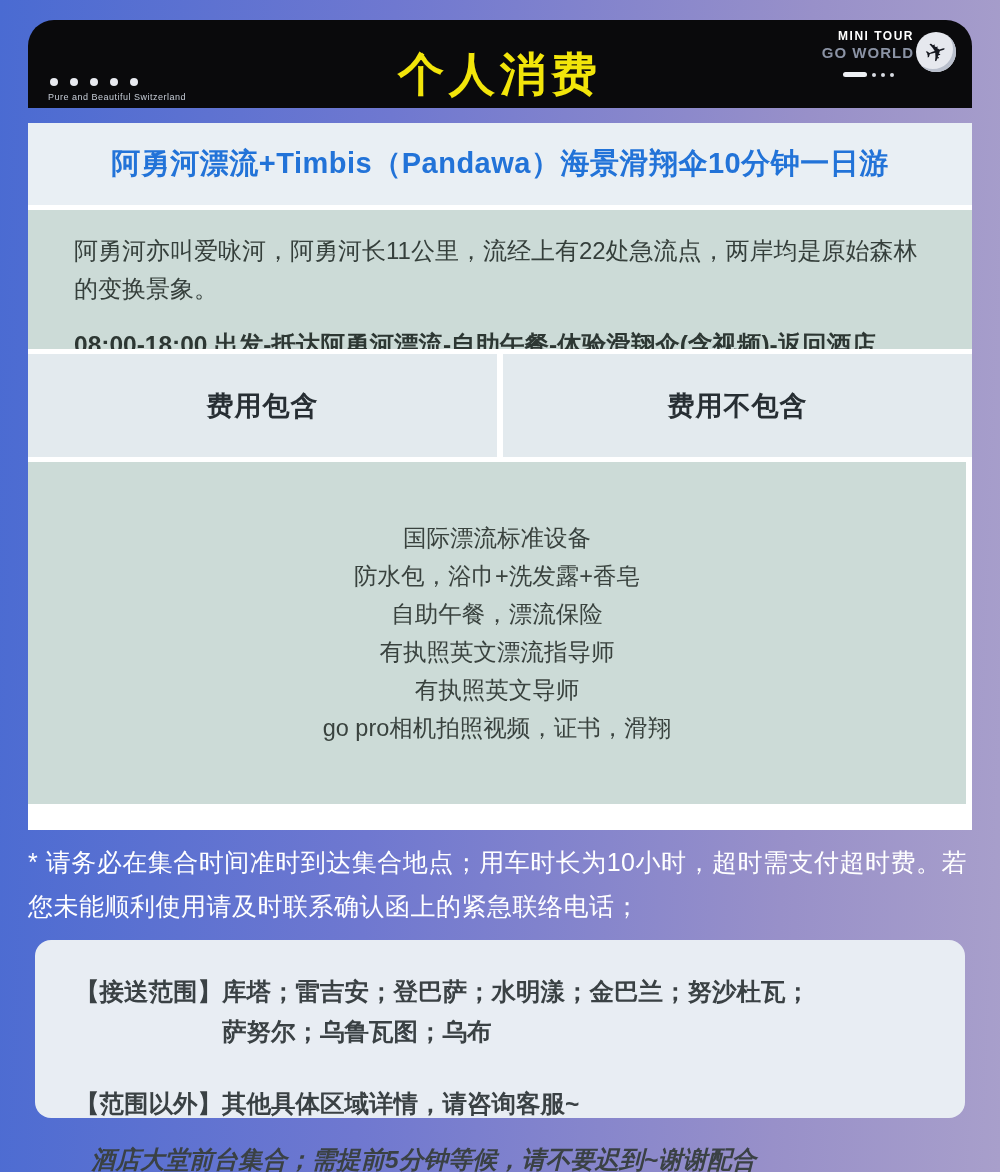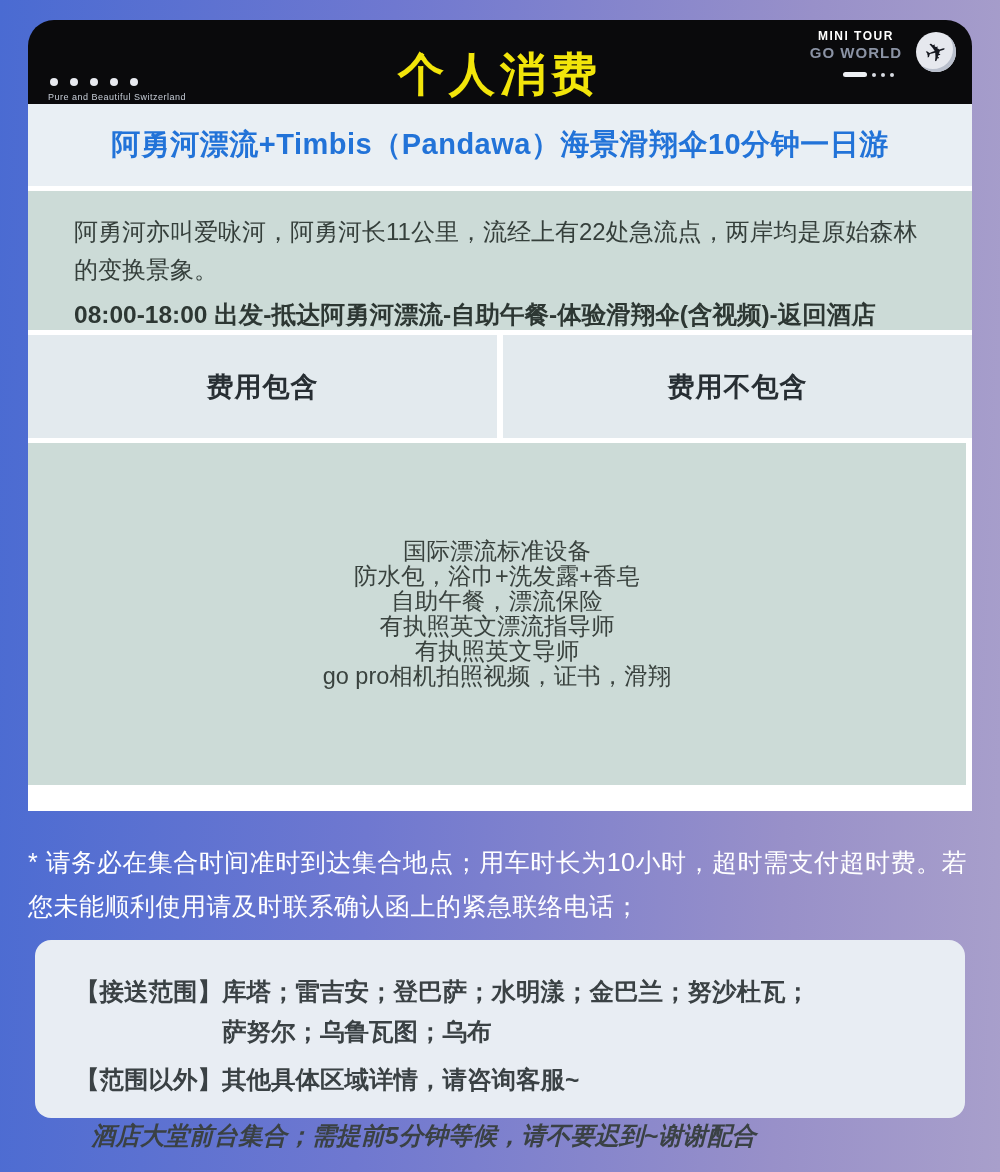--- a/index.html
+++ b/index.html
@@ -8,59 +8,59 @@
     background:linear-gradient(92deg,#4a6bd2 0%,#6f78d0 38%,#9890c9 78%,#a89fcb 100%);}
 
   
   .header-card{position:absolute;left:28px;top:20px;width:944px;height:88px;
     background:#0a0a0c;border-radius:26px 26px 0 0;}
   .header-title{position:absolute;left:0;right:0;top:24px;text-align:center;
     color:#f2e50a;font-size:46px;font-weight:900;letter-spacing:5px;}
   .dots-row{position:absolute;left:22px;top:58px;display:flex;gap:12px;}
   .dots-row .dot{width:8px;height:8px;border-radius:50%;background:#e8eaf0;}
   .tagline{position:absolute;left:20px;top:72px;color:#c6ccd6;font-size:9px;letter-spacing:0.5px;}
-  .brand{position:absolute;right:70px;top:10px;text-align:center;line-height:1.15;}
+  .brand{position:absolute;right:58px;top:10px;text-align:right;line-height:1.15;}
   .brand-top{color:#ffffff;font-size:12px;font-weight:700;letter-spacing:1.5px;}
   .brand-bottom{color:#8b93a5;font-size:15px;font-weight:700;letter-spacing:1px;}
   .brand-underline{position:absolute;right:78px;top:52px;display:flex;align-items:center;gap:5px;}
   .brand-underline .bar{width:24px;height:5px;border-radius:3px;background:#eef0f4;}
   .brand-underline .mini-dot{width:4px;height:4px;border-radius:50%;background:#d7dae2;}
   .globe{position:absolute;right:16px;top:12px;width:40px;height:40px;border-radius:50%;
     background:#e6e8ee;display:flex;align-items:center;justify-content:center;
     box-shadow:inset -3px -3px 0 #b9bfcc;}
   .globe span{display:block;color:#15171f;font-size:26px;transform:rotate(-18deg);}
 
   
-  .card{position:absolute;left:28px;top:104px;width:944px;height:707px;background:#ffffff;
+  .card{position:absolute;left:28px;top:123px;width:944px;height:707px;background:#ffffff;
     display:flex;flex-direction:column;}
   .sec-title{height:82px;background:#e9eff4;display:flex;align-items:center;justify-content:center;}
   .tour-title{color:#2273d8;font-size:29px;font-weight:800;letter-spacing:0.5px;}
   .sep{height:5px;background:#ffffff;}
   .sec-desc{height:139px;background:#ccdbd7;box-sizing:border-box;padding:22px 46px 0 46px;
     color:#353f3b;font-size:24px;line-height:38px;}
-  .sec-desc .schedule{font-weight:800;color:#2d3733;font-size:24.5px;margin-top:7px;}
+  .sec-desc .schedule{font-weight:800;color:#2d3733;font-size:24.5px;margin-top:18px;}
   .fee-row{display:flex;}
   .fee-row .gap-v{width:6px;background:#ffffff;}
   .fee-head-cell{flex:1;height:103px;background:#e3eaee;display:flex;align-items:center;justify-content:center;
     color:#272e33;font-size:27px;font-weight:800;letter-spacing:1px;}
   .fee-body-cell{flex:1;height:342px;background:#ccdbd7;display:flex;align-items:center;justify-content:center;
-    color:#39423e;font-size:23.5px;line-height:25px;text-align:center;white-space:pre-line;}
+    color:#39423e;font-size:23.5px;line-height:38px;text-align:center;white-space:pre-line;}
 
   
   .notice{position:absolute;left:28px;top:840px;width:944px;color:#ffffff;
     font-size:25px;line-height:44px;letter-spacing:0.5px;}
 
   
   .pickup-box{position:absolute;left:35px;top:940px;width:930px;height:178px;box-sizing:border-box;
     background:#e8edf3;border-radius:16px;padding:32px 38px 0 40px;
     color:#3a4144;font-size:24.5px;font-weight:700;line-height:40px;}
   .pickup-row{display:flex;align-items:flex-start;}
   .pickup-label{flex:0 0 auto;}
   .pickup-lines{white-space:pre-line;}
-  .pickup-outside{margin-top:8px;display:flex;align-items:center;}
+  .pickup-outside{margin-top:32px;display:flex;align-items:center;}
   .pickup-meeting{margin-top:16px;padding-left:16px;font-style:italic;}
 </style>
 </head>
 <body>
 
 <div class="poster">
 
   <div class="header-card">
     <div class="header-title">个人消费</div>
 

